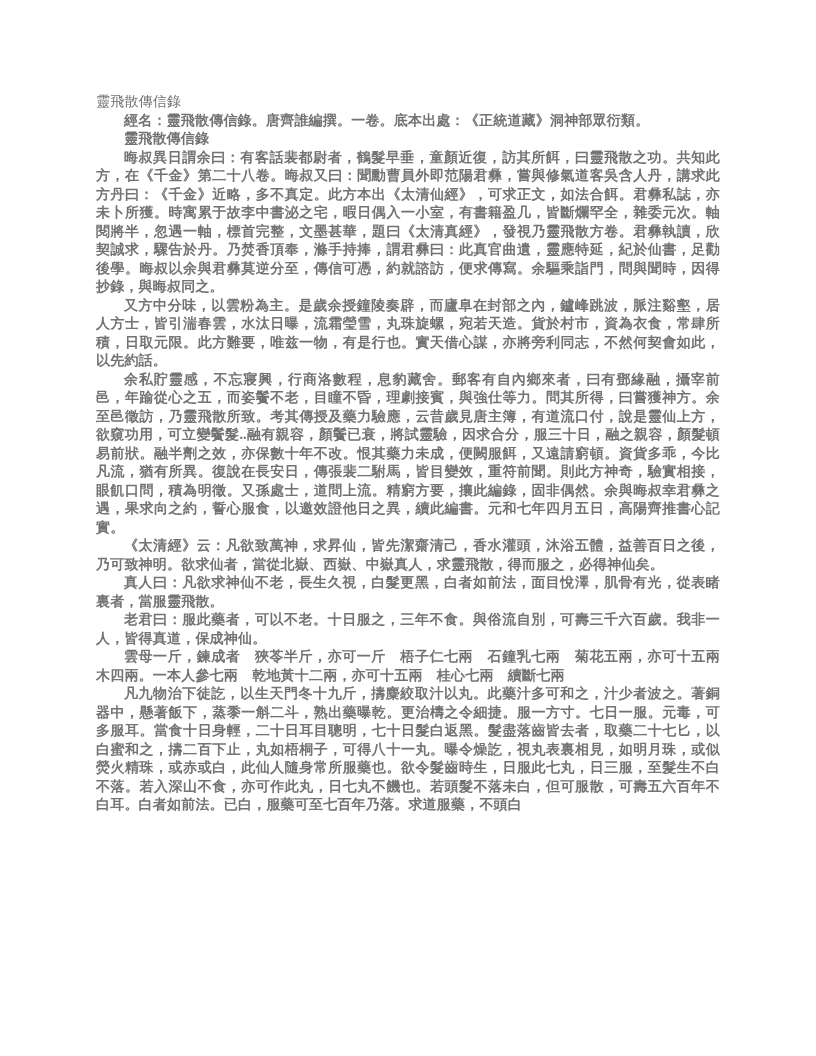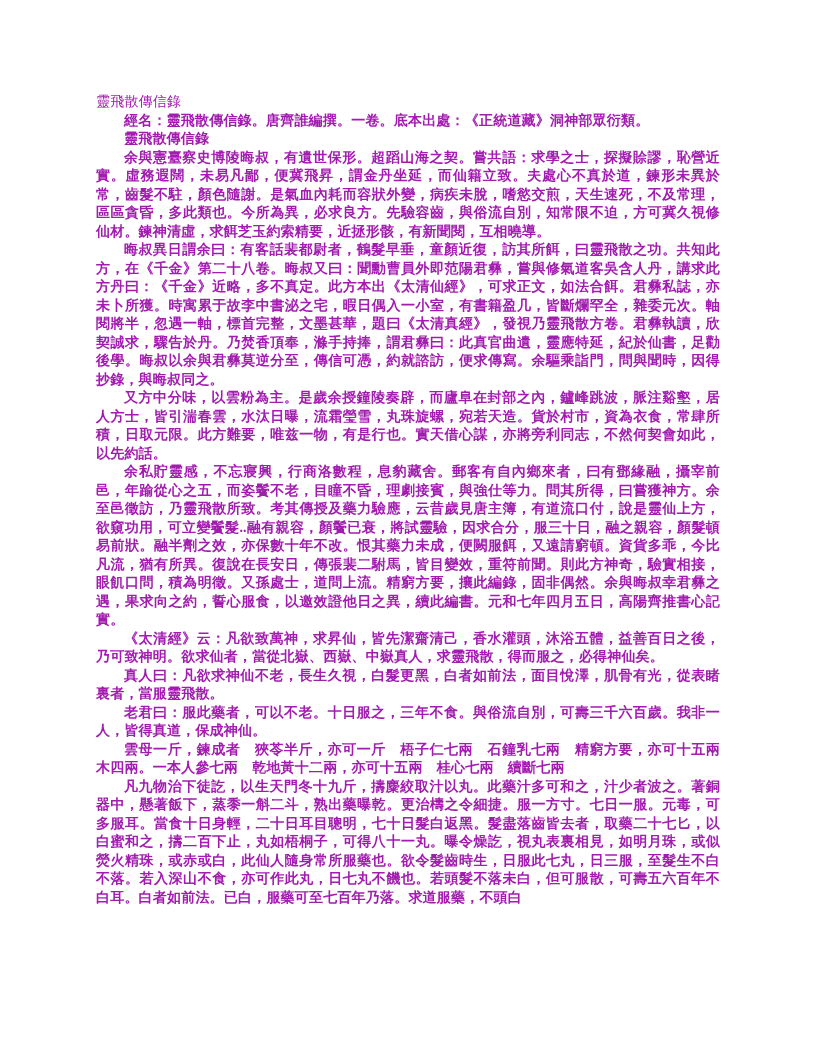--- a/index.html
+++ b/index.html
@@ -16,21 +16,21 @@
     overflow: hidden;
   }
   .text-block {
     position: absolute;
     left: 96px;
     top: 93px;
     width: 624px;
     font-family: "Liberation Serif", "DejaVu Serif", serif;
     font-size: 14px;
     line-height: 18.5px;
-    color: #a21caf;
+    color: #737373;
     text-align: justify;
     text-justify: inter-ideograph;
     letter-spacing: 0.2px;
   }
   .text-block p {
     margin: 0;
     padding: 0;
   }
   .text-block p.indent {
     text-indent: 2em;
@@ -41,23 +41,22 @@
   }
 </style>
 </head>
 <body>
 
 <div class="page">
   <div class="text-block">
       <p class="title">靈飛散傳信錄</p>
       <p class="indent ">經名：靈飛散傳信錄。唐齊誰編撰。一卷。底本出處：《正統道藏》洞神部眾衍類。</p>
       <p class="indent ">靈飛散傳信錄</p>
-      <p class="indent ">余與憲臺察史博陵晦叔，有遺世保形。超蹈山海之契。嘗共語：求學之士，探擬賒謬，恥營近實。虛務遐闊，未易凡鄙，便冀飛昇，謂金丹坐延，而仙籍立致。夫處心不真於道，鍊形未異於常，齒髮不駐，顏色隨謝。是氣血內耗而容狀外變，病疾未脫，嗜慾交煎，天生速死，不及常理，區區貪昏，多此類也。今所為異，必求良方。先驗容齒，與俗流自別，知常限不迫，方可冀久視修仙材。鍊神清虛，求餌芝玉約索精要，近拯形骸，有新聞閱，互相曉導。</p>
       <p class="indent ">晦叔異日謂余曰：有客話裴都尉者，鶴髮早垂，童顏近復，訪其所餌，曰靈飛散之功。共知此方，在《千金》第二十八卷。晦叔又曰：聞勳曹員外即范陽君彝，嘗與修氣道客吳含人丹，講求此方丹曰：《千金》近略，多不真定。此方本出《太清仙經》，可求正文，如法合餌。君彝私誌，亦未卜所獲。時寓累于故李中書泌之宅，暇日偶入一小室，有書籍盈几，皆斷爛罕全，雜委元次。軸閱將半，忽遇一軸，標首完整，文墨甚華，題曰《太清真經》，發視乃靈飛散方卷。君彝執讀，欣契誠求，驟告於丹。乃焚香頂奉，滌手持捧，謂君彝曰：此真官曲遺，靈應特延，紀於仙書，足勸後學。晦叔以余與君彝莫逆分至，傳信可憑，約就諮訪，便求傳寫。余驅乘詣門，問與聞時，因得抄錄，與晦叔同之。</p>
       <p class="indent ">又方中分味，以雲粉為主。是歲余授鐘陵奏辟，而廬阜在封部之內，鑪峰跳波，脈注谿壑，居人方士，皆引湍春雲，水汰日曝，流霜瑩雪，丸珠旋螺，宛若天造。貨於村市，資為衣食，常肆所積，日取元限。此方難要，唯兹一物，有是行也。實天借心謀，亦將旁利同志，不然何契會如此，以先約話。</p>
       <p class="indent ">余私貯靈感，不忘寢興，行商洛數程，息豹藏舍。郵客有自內鄉來者，曰有鄧緣融，攝宰前邑，年踰從心之五，而姿鬢不老，目瞳不昏，理劇接賓，與強仕等力。問其所得，曰嘗獲神方。余至邑徵訪，乃靈飛散所致。考其傳授及藥力驗應，云昔歲見唐主簿，有道流口付，說是靈仙上方，欲窺功用，可立變鬢髮..融有親容，顏鬢已衰，將試靈驗，因求合分，服三十日，融之親容，顏髮頓易前狀。融半劑之效，亦保數十年不改。恨其藥力未成，便闕服餌，又遠請窮頓。資貨多乖，今比凡流，猶有所異。復說在長安日，傳張裴二駙馬，皆目變效，重符前聞。則此方神奇，驗實相接，眼飢口問，積為明徵。又孫處士，道問上流。精窮方要，攘此編錄，固非偶然。余與晦叔幸君彝之遇，果求向之約，誓心服食，以邀效證他日之異，續此編書。元和七年四月五日，高陽齊推書心記實。</p>
       <p class="indent ">《太清經》云：凡欲致萬神，求昇仙，皆先潔齋清己，香水灌頭，沐浴五體，益善百日之後，乃可致神明。欲求仙者，當從北嶽、西嶽、中嶽真人，求靈飛散，得而服之，必得神仙矣。</p>
       <p class="indent ">真人曰：凡欲求神仙不老，長生久視，白髮更黑，白者如前法，面目悅澤，肌骨有光，從表睹裏者，當服靈飛散。</p>
       <p class="indent ">老君曰：服此藥者，可以不老。十日服之，三年不食。與俗流自別，可壽三千六百歲。我非一人，皆得真道，保成神仙。</p>
-      <p class="indent ">雲母一斤，鍊成者　狹苓半斤，亦可一斤　梧子仁七兩　石鐘乳七兩　精窮方要，亦可十五兩　木四兩。一本人參七兩　乾地黃十二兩，亦可十五兩　桂心七兩　續斷七兩</p>
+      <p class="indent ">雲母一斤，鍊成者　狹苓半斤，亦可一斤　梧子仁七兩　石鐘乳七兩　菊花五兩，亦可十五兩　木四兩。一本人參七兩　乾地黃十二兩，亦可十五兩　桂心七兩　續斷七兩</p>
       <p class="indent ">凡九物治下徒訖，以生天門冬十九斤，擣麋絞取汁以丸。此藥汁多可和之，汁少者波之。著銅器中，懸著飯下，蒸黍一斛二斗，熟出藥曝乾。更治檮之令細捷。服一方寸。七日一服。元毒，可多服耳。當食十日身輕，二十日耳目聰明，七十日髮白返黑。髮盡落齒皆去者，取藥二十七匕，以白蜜和之，擣二百下止，丸如梧桐子，可得八十一丸。曝令燥訖，視丸表裏相見，如明月珠，或似熒火精珠，或赤或白，此仙人隨身常所服藥也。欲令髮齒時生，日服此七丸，日三服，至髮生不白不落。若入深山不食，亦可作此丸，日七丸不饑也。若頭髮不落未白，但可服散，可壽五六百年不白耳。白者如前法。已白，服藥可至七百年乃落。求道服藥，不頭白</p>
     </div>
 </div>
 
 </body></html>

